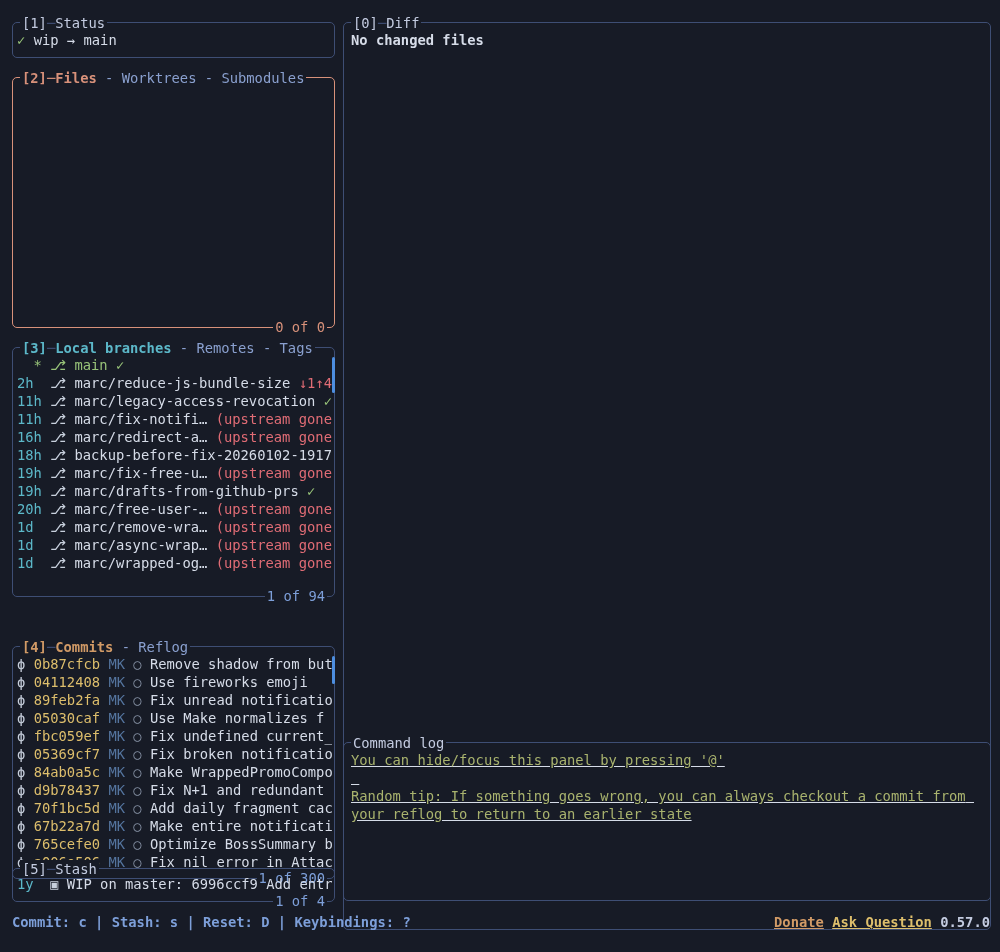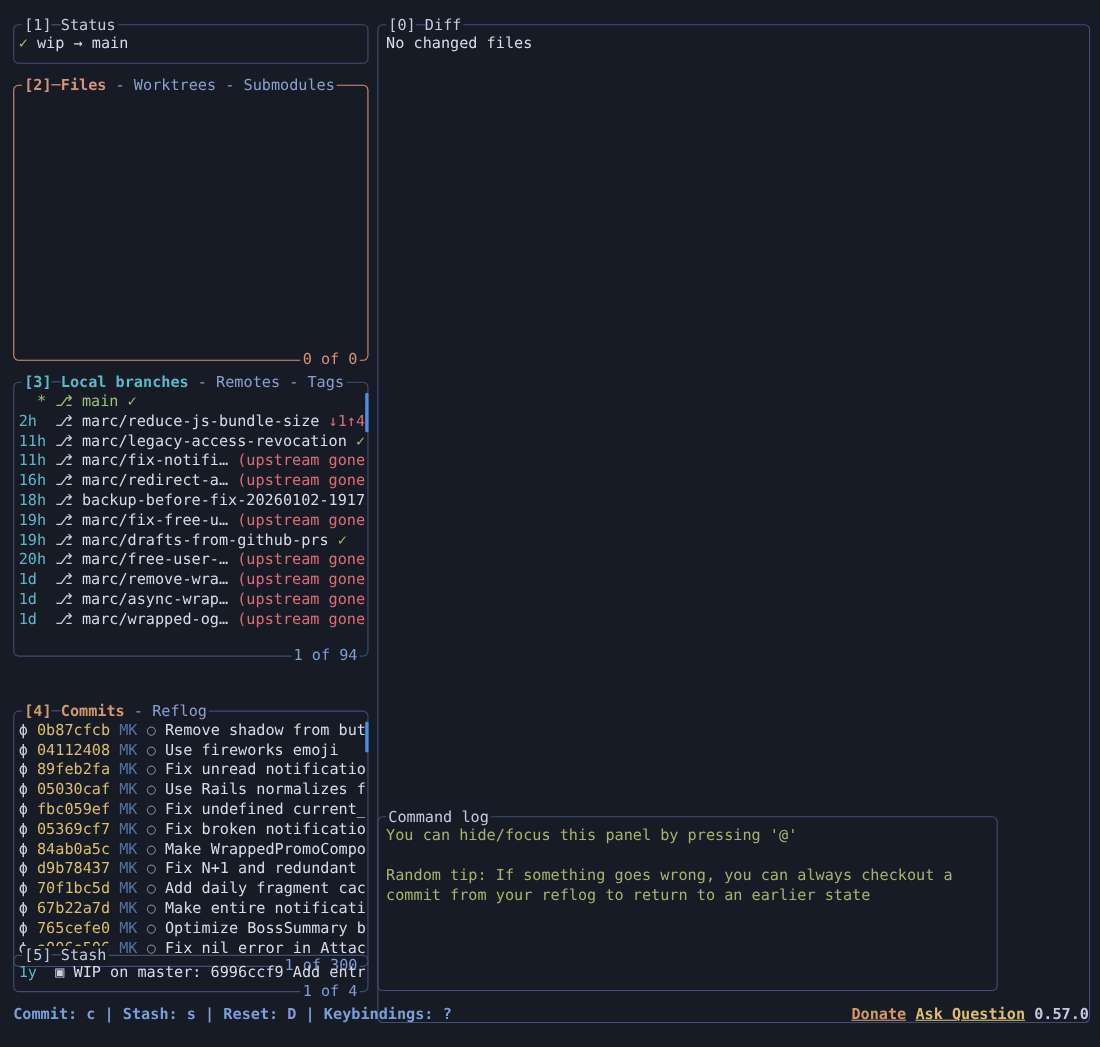--- a/index.html
+++ b/index.html
@@ -53,21 +53,21 @@
   .msg{color:var(--text);}
   .current .age{color:var(--green);}
   .scrollbar{position:absolute;right:-1px;width:3px;background:var(--scroll);border-radius:2px;}
   .logline{white-space:pre-wrap;color:var(--logtext);padding-left:3px;}
   #statusbar{position:absolute;left:12px;right:10px;top:912px;height:20px;display:flex;align-items:center;font-weight:bold;}
   #sb-left{color:var(--blue);white-space:pre;}
   #sb-right{margin-left:auto;display:flex;gap:1ch;align-items:center;}
   .link-donate{color:var(--orange);text-decoration:underline;cursor:pointer;}
   .link-ask{color:var(--yellow);text-decoration:underline;cursor:pointer;}
   .version{color:var(--light);}
-  .diff-text{color:var(--text);white-space:pre;padding-left:3px;}
+  .diff-text{color:var(--text);white-space:pre;padding-left:3px;font-weight:bold;}
 </style>
 </head>
 <body>
 
 <div class="panel" id="p-status" style="left:12px;top:22px;width:323px;height:36px;">
   <div class="ptitle"><span>[1]</span><span class="tdash">─</span><span>Status</span></div>
   <div class="pcontent">
     <div class="row"><span class="green">✓</span> <span>wip → main</span></div>
   </div>
 </div>
@@ -97,21 +97,21 @@
   <div class="scrollbar" style="top:9px;height:36px;"></div>
   <div class="pcount">1 of 94</div>
 </div>
 
 <div class="panel" id="p-commits" style="left:12px;top:646px;width:323px;height:233px;">
   <div class="ptitle"><span class="t-amber">[4]</span><span class="tdash">─</span><span class="t-amber">Commits</span><span class="t-dim"> - Reflog</span></div>
   <div class="pcontent">
       <div class="row"><span class="icon">ϕ</span> <span class="hash">0b87cfcb</span> <span class="author">MK</span> <span class="node">○</span> <span class="msg">Remove shadow from but</span></div>
       <div class="row"><span class="icon">ϕ</span> <span class="hash">04112408</span> <span class="author">MK</span> <span class="node">○</span> <span class="msg">Use fireworks emoji</span></div>
       <div class="row"><span class="icon">ϕ</span> <span class="hash">89feb2fa</span> <span class="author">MK</span> <span class="node">○</span> <span class="msg">Fix unread notificatio</span></div>
-      <div class="row"><span class="icon">ϕ</span> <span class="hash">05030caf</span> <span class="author">MK</span> <span class="node">○</span> <span class="msg">Use Rails normalizes f</span></div>
+      <div class="row"><span class="icon">ϕ</span> <span class="hash">05030caf</span> <span class="author">MK</span> <span class="node">○</span> <span class="msg">Use Make normalizes f</span></div>
       <div class="row"><span class="icon">ϕ</span> <span class="hash">fbc059ef</span> <span class="author">MK</span> <span class="node">○</span> <span class="msg">Fix undefined current_</span></div>
       <div class="row"><span class="icon">ϕ</span> <span class="hash">05369cf7</span> <span class="author">MK</span> <span class="node">○</span> <span class="msg">Fix broken notificatio</span></div>
       <div class="row"><span class="icon">ϕ</span> <span class="hash">84ab0a5c</span> <span class="author">MK</span> <span class="node">○</span> <span class="msg">Make WrappedPromoCompo</span></div>
       <div class="row"><span class="icon">ϕ</span> <span class="hash">d9b78437</span> <span class="author">MK</span> <span class="node">○</span> <span class="msg">Fix N+1 and redundant</span></div>
       <div class="row"><span class="icon">ϕ</span> <span class="hash">70f1bc5d</span> <span class="author">MK</span> <span class="node">○</span> <span class="msg">Add daily fragment cac</span></div>
       <div class="row"><span class="icon">ϕ</span> <span class="hash">67b22a7d</span> <span class="author">MK</span> <span class="node">○</span> <span class="msg">Make entire notificati</span></div>
       <div class="row"><span class="icon">ϕ</span> <span class="hash">765cefe0</span> <span class="author">MK</span> <span class="node">○</span> <span class="msg">Optimize BossSummary b</span></div>
       <div class="row"><span class="icon">ϕ</span> <span class="hash">a006e506</span> <span class="author">MK</span> <span class="node">○</span> <span class="msg">Fix nil error in Attac</span></div>
     </div>
   <div class="scrollbar" style="top:9px;height:28px;"></div>
@@ -126,21 +126,21 @@
   <div class="pcount">1 of 4</div>
 </div>
 
 <div class="panel" id="p-diff" style="left:343px;top:22px;width:648px;height:908px;">
   <div class="ptitle"><span>[0]</span><span class="tdash">─</span><span>Diff</span></div>
   <div class="pcontent">
     <div class="diff-text">No changed files</div>
   </div>
 </div>
 
-<div class="panel" id="p-log" style="left:343px;top:742px;width:564px;height:159px;">
+<div class="panel" id="p-log" style="left:343px;top:742px;width:648px;height:159px;text-decoration:underline;">
   <div class="ptitle"><span>Command log</span></div>
   <div class="pcontent">
       <div class="logline">You can hide/focus this panel by pressing '@'</div>
       <div class="logline">&nbsp;</div>
       <div class="logline">Random tip: If something goes wrong, you can always checkout a commit from your reflog to return to an earlier state</div>
     </div>
 </div>
 
 <div id="statusbar">
   <span id="sb-left">Commit: c | Stash: s | Reset: D | Keybindings: ?</span>

